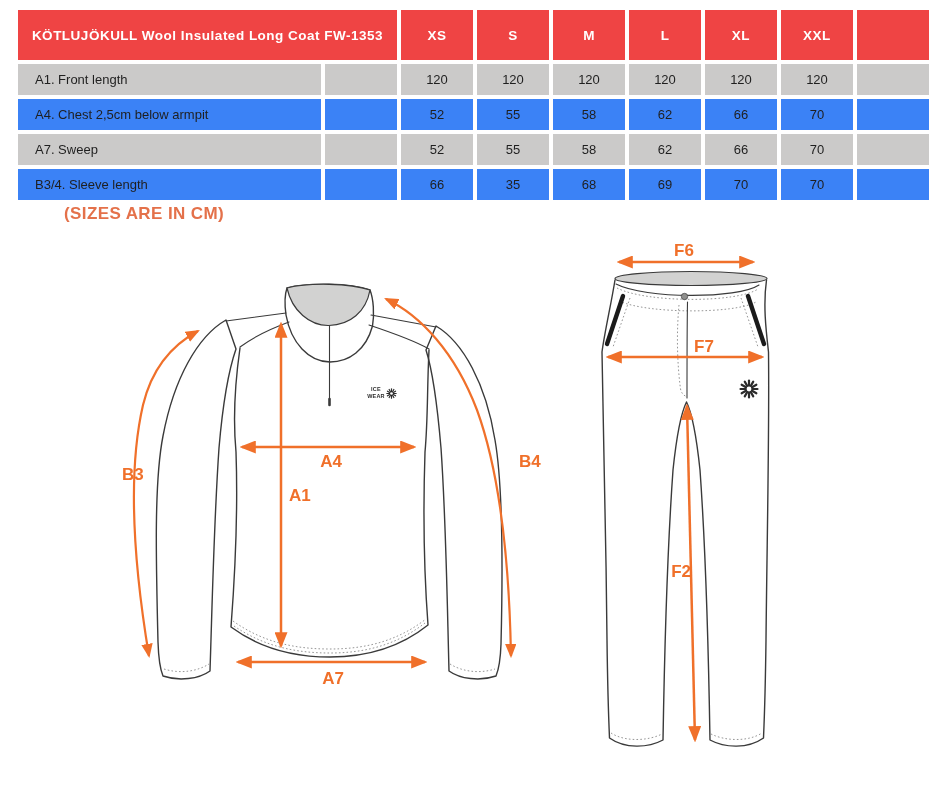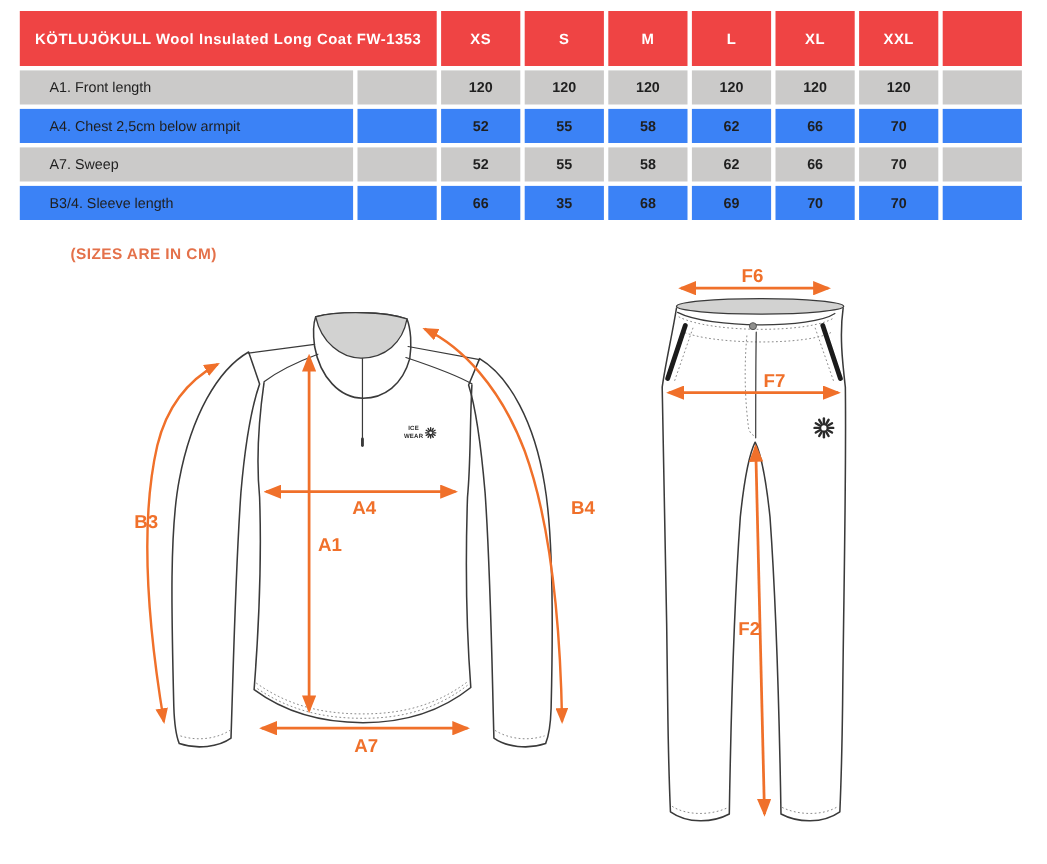--- a/index.html
+++ b/index.html
@@ -8,24 +8,24 @@
 
   
   table.size-table{position:absolute;left:14px;top:6px;border-collapse:separate;
        border-spacing:4px;table-layout:fixed;}
   table.size-table td{overflow:hidden;white-space:nowrap;vertical-align:middle;}
   tr.hdr td{background:#ef4444;color:#ffffff;font-weight:bold;font-size:13.5px;
        height:48px;text-align:center;letter-spacing:.5px;}
   tr.row td{height:29px;font-size:13px;color:#1f1f1f;}
   tr.row.dark td{background:#CBCAC9;}
   tr.row.light td{background:#3b82f6;}
-  td.lbl{text-align:left;padding-left:27px;}
-  td.val{text-align:center;font-weight:bold;}
-
-  .note{position:absolute;left:64px;top:222px;font-size:14px;color:#E4714A;
+  td.lbl{text-align:left;padding-left:17px;}
+  td.val{text-align:center;}
+
+  .note{position:absolute;left:64px;top:204px;font-size:17px;color:#E4714A;
         letter-spacing:.4px;font-weight:bold;}
 
   
   svg{position:absolute;}
   #sweater-svg{left:100px;top:243px;}
   #pants-svg{left:580px;top:238px;}
   .outline{fill:none;stroke:#3a3a3a;stroke-width:1.4;stroke-linecap:round;stroke-linejoin:round;}
   .thin{fill:none;stroke:#3a3a3a;stroke-width:1.1;stroke-linecap:round;}
   .fillgray{fill:#D2D2D1;stroke:#3a3a3a;stroke-width:1.2;}
   .stitch{fill:none;stroke:#8a8a8a;stroke-width:.9;stroke-dasharray:1.6 2.2;}

